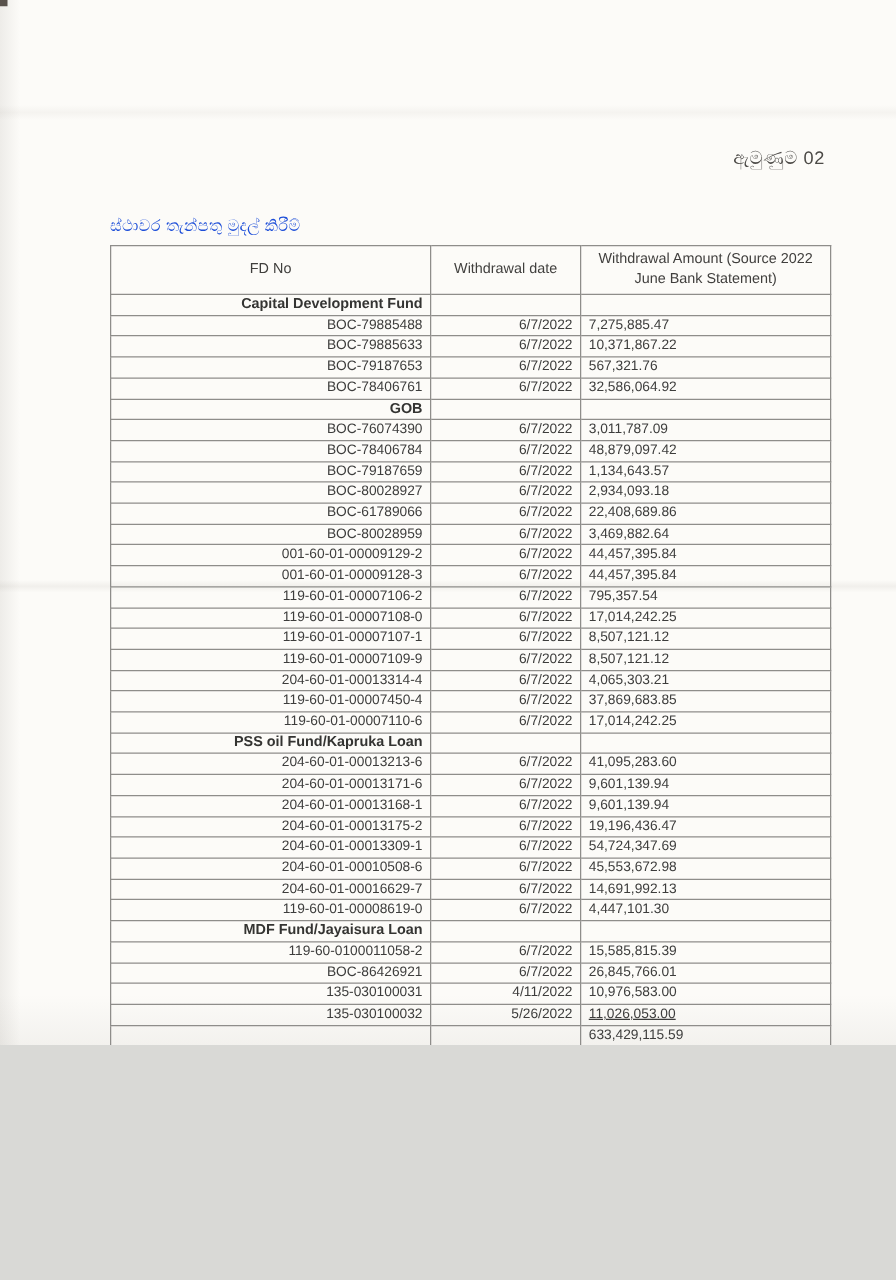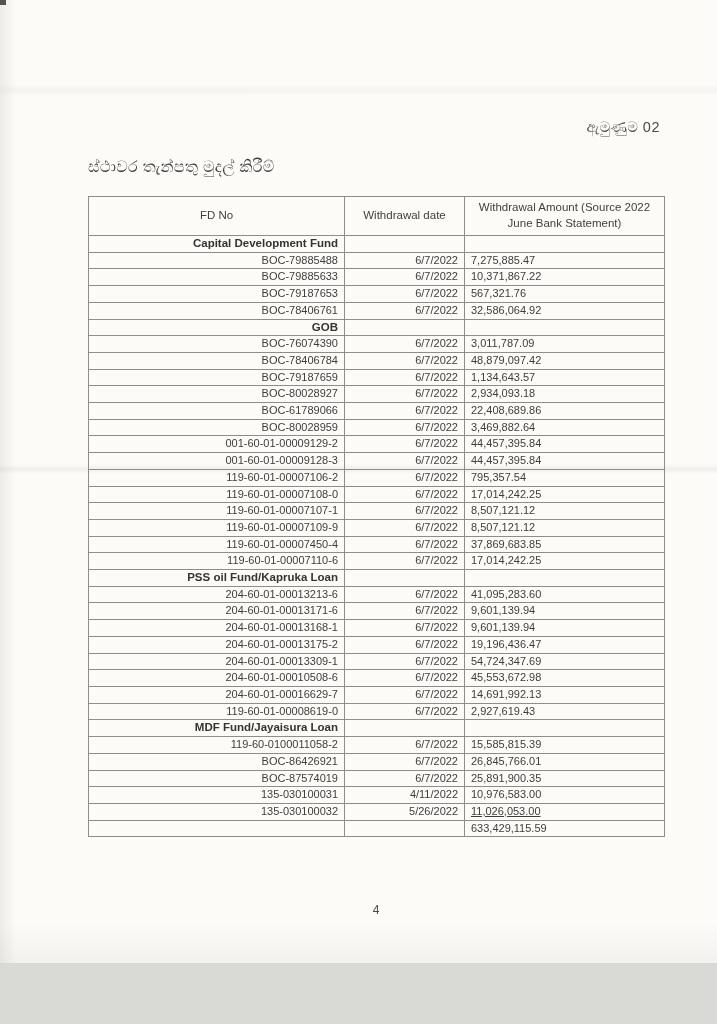--- a/index.html
+++ b/index.html
@@ -1,19 +1,19 @@
 <!DOCTYPE html>
 <html><head>
 <meta charset="utf-8">
 <style>
   html, body { margin: 0; padding: 0; background: #d9d9d6; }
   .page {
     position: relative;
     width: 717px;
-    height: 963px;
+    height: 836px;
     margin: 0 auto;
     background: #fcfbf8;
     font-family: "Liberation Sans", sans-serif;
     color: #3d3d3c;
     overflow: hidden;
   }
   
   .shade-left {
     position: absolute; top: 0; left: 0; bottom: 0; width: 16px;
     background: linear-gradient(to right, rgba(110,104,96,0.10), rgba(110,104,96,0.0));
@@ -40,23 +40,23 @@
   }
   .annexure-label {
     position: absolute;
     top: 119px; right: 57px;
     font-size: 14.5px;
     color: #4c4a47;
     letter-spacing: 0.5px;
   }
   .doc-title {
     position: absolute;
-    top: 158px; left: 88px;
-    font-size: 16px;
-    color: #404040;
+    top: 173px; left: 88px;
+    font-size: 13px;
+    color: #1d4ed8;
     letter-spacing: 0.3px;
   }
   table.fd-table {
     position: absolute;
     top: 196px; left: 88px;
     width: 576px;
     border-collapse: collapse;
     table-layout: fixed;
   }
   .fd-table th, .fd-table td {
@@ -212,20 +212,25 @@
           <td class="fd-cell">119-60-01-00007107-1</td>
           <td class="date-cell">6/7/2022</td>
           <td class="amount-cell">8,507,121.12</td>
         </tr>
         <tr>
           <td class="fd-cell">119-60-01-00007109-9</td>
           <td class="date-cell">6/7/2022</td>
           <td class="amount-cell">8,507,121.12</td>
         </tr>
         <tr>
+          <td class="fd-cell">204-60-01-00013314-4</td>
+          <td class="date-cell">6/7/2022</td>
+          <td class="amount-cell">4,065,303.21</td>
+        </tr>
+        <tr>
           <td class="fd-cell">119-60-01-00007450-4</td>
           <td class="date-cell">6/7/2022</td>
           <td class="amount-cell">37,869,683.85</td>
         </tr>
         <tr>
           <td class="fd-cell">119-60-01-00007110-6</td>
           <td class="date-cell">6/7/2022</td>
           <td class="amount-cell">17,014,242.25</td>
         </tr>
         <tr class="section-row">
@@ -264,41 +269,36 @@
           <td class="amount-cell">45,553,672.98</td>
         </tr>
         <tr>
           <td class="fd-cell">204-60-01-00016629-7</td>
           <td class="date-cell">6/7/2022</td>
           <td class="amount-cell">14,691,992.13</td>
         </tr>
         <tr>
           <td class="fd-cell">119-60-01-00008619-0</td>
           <td class="date-cell">6/7/2022</td>
-          <td class="amount-cell">2,927,619.43</td>
+          <td class="amount-cell">4,447,101.30</td>
         </tr>
         <tr class="section-row">
           <td class="fd-cell">MDF Fund/Jayaisura Loan</td>
           <td class="date-cell"></td>
           <td class="amount-cell"></td>
         </tr>
         <tr>
           <td class="fd-cell">119-60-0100011058-2</td>
           <td class="date-cell">6/7/2022</td>
           <td class="amount-cell">15,585,815.39</td>
         </tr>
         <tr>
           <td class="fd-cell">BOC-86426921</td>
           <td class="date-cell">6/7/2022</td>
           <td class="amount-cell">26,845,766.01</td>
-        </tr>
-        <tr>
-          <td class="fd-cell">BOC-87574019</td>
-          <td class="date-cell">6/7/2022</td>
-          <td class="amount-cell">25,891,900.35</td>
         </tr>
         <tr>
           <td class="fd-cell">135-030100031</td>
           <td class="date-cell">4/11/2022</td>
           <td class="amount-cell">10,976,583.00</td>
         </tr>
         <tr>
           <td class="fd-cell">135-030100032</td>
           <td class="date-cell">5/26/2022</td>
           <td class="amount-cell underline">11,026,053.00</td>

